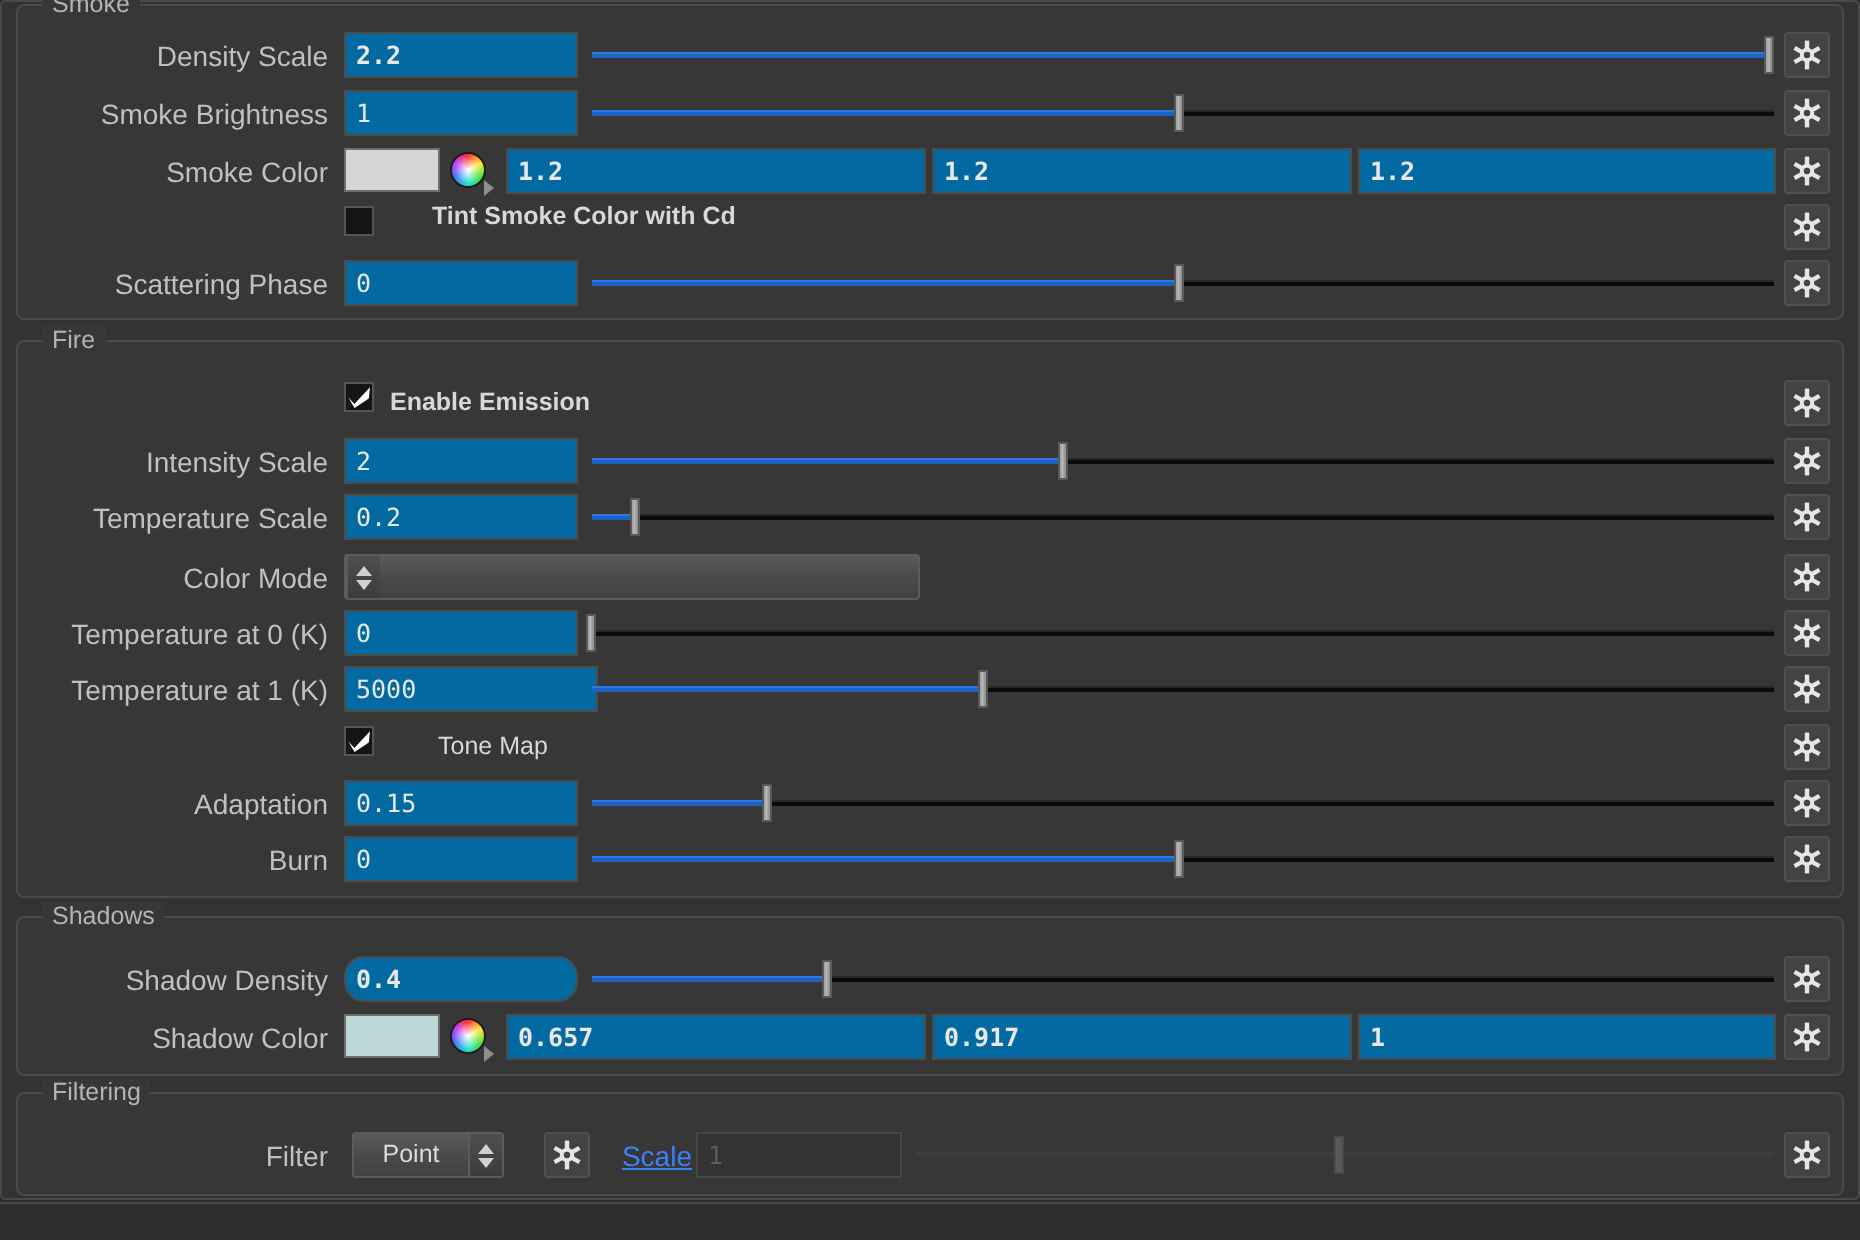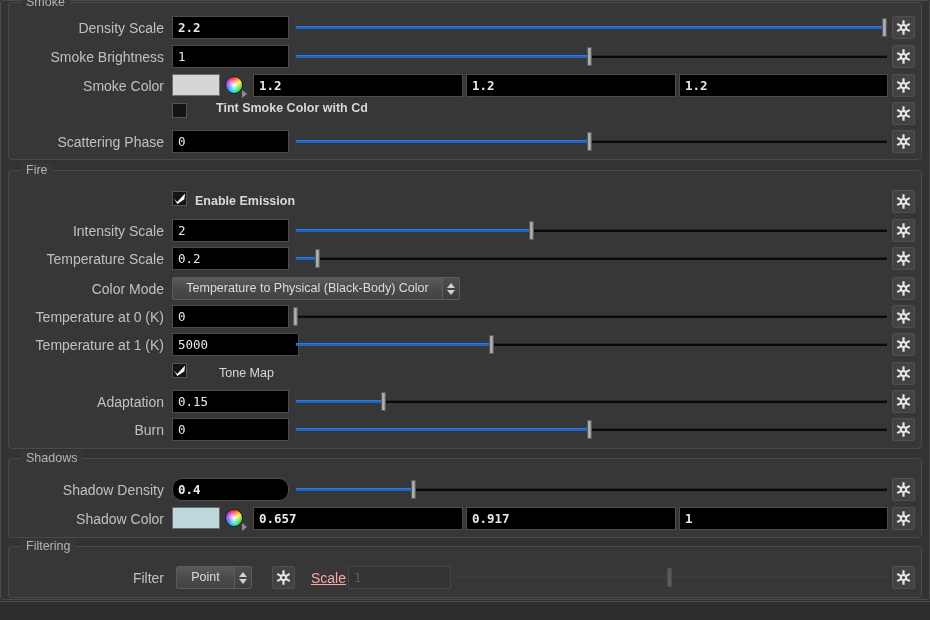--- a/index.html
+++ b/index.html
@@ -47,27 +47,27 @@
   .lbl {
     position: absolute;
     right: 0; top: 0;
     width: 100%;
     text-align: right;
     color: #c0c0c0;
     font-size: 14px;
     line-height: 24px;
     white-space: nowrap;
   }
-  .lbl.dim { color: #fca5a5; text-decoration: underline; }
+  .lbl.dim { color: #3b82f6; text-decoration: underline; }
 
   
   .field {
     position: absolute;
     height: 23px;
-    background: #000000;
+    background: #0369a1;
     border: 1px solid #4c4c4c;
     color: #e8e8e8;
     font-family: "DejaVu Sans Mono", monospace;
     font-size: 12.5px;
     line-height: 21px;
     padding-left: 5px;
     overflow: hidden;
     white-space: nowrap;
   }
   .field.bold { font-weight: bold; }
@@ -376,21 +376,20 @@
     <rect x="6.4" y="0.3" width="2.2" height="14.4" transform="rotate(120 7.5 7.5)"></rect>
   </g>
       <circle cx="7.5" cy="7.5" r="1.6" fill="#434343"></circle>
     </svg>
 </div>
 
 <div class="row" style="top:277px; left:18px; width:146px;">
   <span class="lbl">Color Mode</span>
 </div>
 <div class="dropdown" style="left:172px; top:277px; width:288px;">
-  <span class="dd-text">Temperature to Physical (Black-Body) Color</span>
   <span class="dd-arrows">
     <span class="tri-up"></span>
     <span class="tri-down"></span>
   </span>
 </div>
 <div class="gear" style="left:892px; top:277px;">
   <svg width="15" height="15" viewBox="0 0 15 15">
       <g fill="#e6e6e6">
     <circle cx="7.5" cy="7.5" r="3.6"></circle>
     <rect x="6.4" y="0.3" width="2.2" height="5"></rect>

